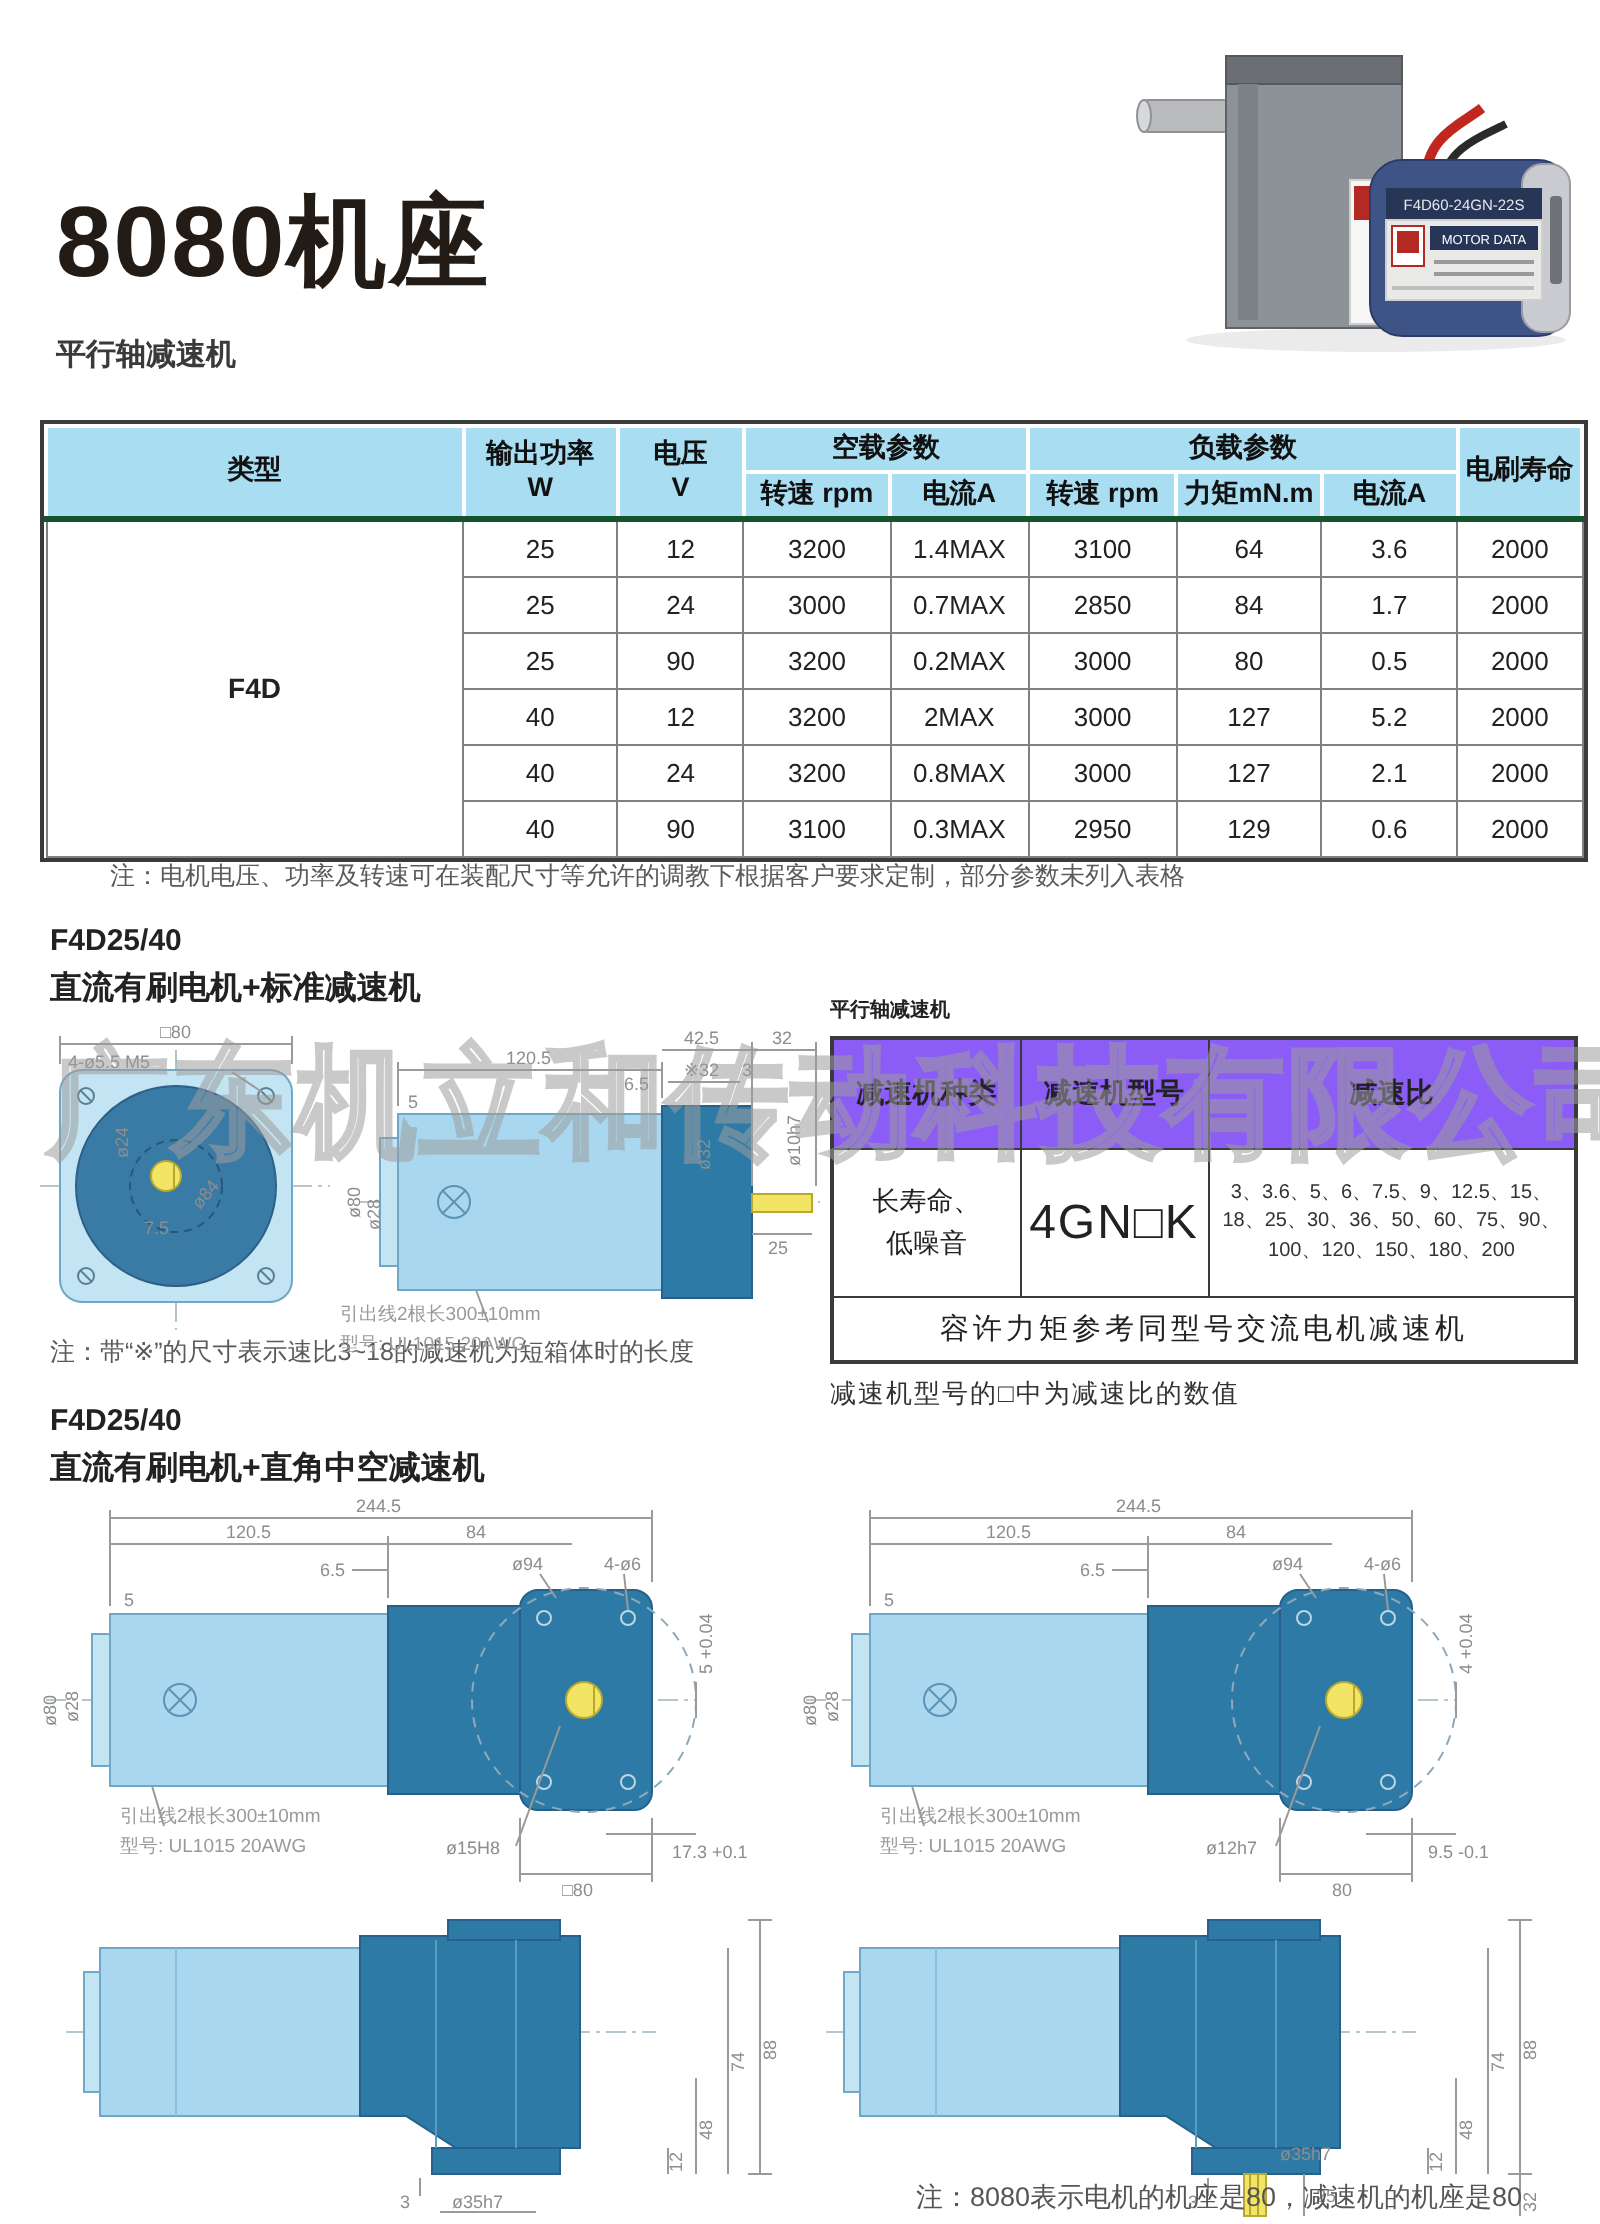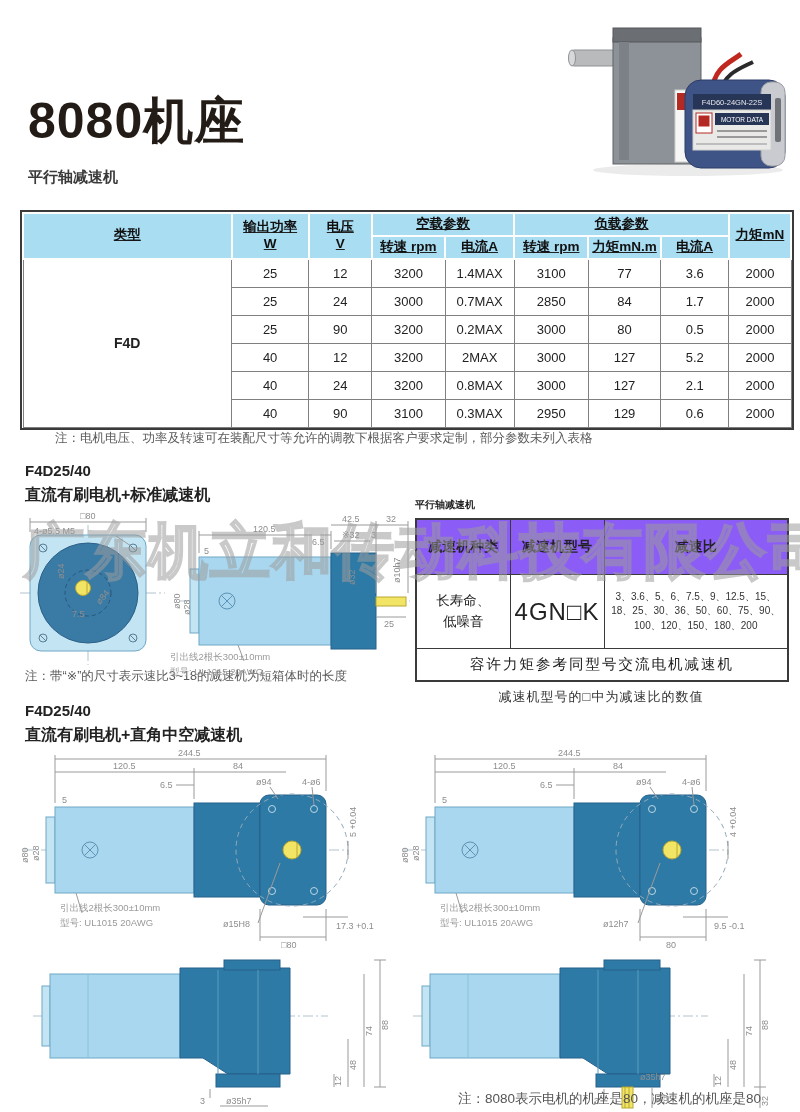--- a/index.html
+++ b/index.html
@@ -7,21 +7,21 @@
         font-family:"Liberation Sans","DejaVu Sans",sans-serif;color:#222;}
 
   .title{position:absolute;left:28px;top:88px;font-size:50px;font-weight:900;color:#231c16;letter-spacing:1px;}
   .subtitle{position:absolute;left:28px;top:168px;font-size:15px;font-weight:700;color:#3a3a3a;}
 
   
   .spec-wrap{position:absolute;left:20px;top:210px;width:770px;border:2px solid #3a3a3a;}
   table.spec{border-collapse:collapse;width:100%;table-layout:fixed;}
   table.spec th{background:#a8ddf2;border:2px solid #fdfdfd;font-size:13.5px;font-weight:700;
                 color:#111;padding:2px 0;line-height:1.25;}
-  table.spec thead{border-bottom:1px solid #14532d;text-decoration:underline;}
+  table.spec thead{border-bottom:3px solid #14532d;}
   table.spec td{border:1px solid #808080;text-align:center;font-size:13px;color:#222;
                 height:25px;background:#fff;}
   table.spec td.type{font-weight:700;font-size:14px;}
 
   .note{position:absolute;font-size:12.5px;color:#5a5a5a;}
   .sec-head{position:absolute;font-weight:800;color:#222;line-height:1.5;}
   .sec-head .m{font-size:15px;display:block;}
   .sec-head .t{font-size:16px;display:block;}
 
   
@@ -32,21 +32,21 @@
   
   .reducer{position:absolute;left:415px;top:498px;width:372px;z-index:2;}
   .reducer .r-title{font-size:10px;font-weight:800;color:#222;margin-bottom:6px;}
   table.red{border-collapse:collapse;width:100%;table-layout:fixed;border:2px solid #3a3a3a;}
   table.red th{background:#8b5cf6;border:1px solid #3a3a3a;font-size:14px;font-weight:700;padding:18px 0;}
   table.red td{border:1px solid #3a3a3a;text-align:center;background:#fff;}
   td.kind{font-size:13.5px;line-height:1.5;}
   td.model{font-size:24px;letter-spacing:1px;}
   td.ratios{font-size:10px;text-align:left;padding:4px 5px;line-height:1.45;color:#333;}
   td.redfoot{font-size:14.5px;padding:6px 0;letter-spacing:2px;}
-  .red-cap{font-size:13px;color:#333;text-align:center;margin-top:6px;letter-spacing:1px;}
+  .red-cap{font-size:13px;color:#333;margin-top:6px;letter-spacing:1px;}
 
   svg{position:absolute;overflow:visible;}
   .dim{stroke:#9a9a9a;stroke-width:1;fill:none;}
   .dimtxt{fill:#8d8d8d;font-size:9px;font-family:"Liberation Sans","DejaVu Sans",sans-serif;}
   .cl{stroke:#9fb4bf;stroke-width:0.8;stroke-dasharray:10 3 2 3;fill:none;}
   .bodyL{fill:#a8d7ef;stroke:#6ea8c6;stroke-width:1;}
   .bodyL2{fill:#c3e4f2;stroke:#6ea8c6;stroke-width:1;}
   .bodyD{fill:#2e7aa6;stroke:#25618a;stroke-width:1;}
   .shaftY{fill:#f2e566;stroke:#b8a830;stroke-width:1;}
   .wiretxt{fill:#9a9a9a;font-size:9.5px;font-family:"Liberation Sans","DejaVu Sans",sans-serif;}
@@ -113,39 +113,39 @@
         <th rowspan="2">
           <div>输出功率</div>
           <div>W</div>
         </th>
         <th rowspan="2">
           <div>电压</div>
           <div>V</div>
         </th>
         <th colspan="2">空载参数</th>
         <th colspan="3">负载参数</th>
-        <th rowspan="2">力矩mN</th>
+        <th rowspan="2">电刷寿命</th>
       </tr>
       <tr>
         <th>转速 rpm</th>
         <th>电流A</th>
         <th>转速 rpm</th>
         <th>力矩mN.m</th>
         <th>电流A</th>
       </tr>
     </thead>
     <tbody>
       <tr>
         <td class="type" rowspan="6">F4D</td>
         <td>25</td>
             <td>12</td>
             <td>3200</td>
             <td>1.4MAX</td>
             <td>3100</td>
-            <td>77</td>
+            <td>64</td>
             <td>3.6</td>
             <td>2000</td>
       </tr>
       <tr>
         <td>25</td>
             <td>24</td>
             <td>3000</td>
             <td>0.7MAX</td>
             <td>2850</td>
             <td>84</td>

